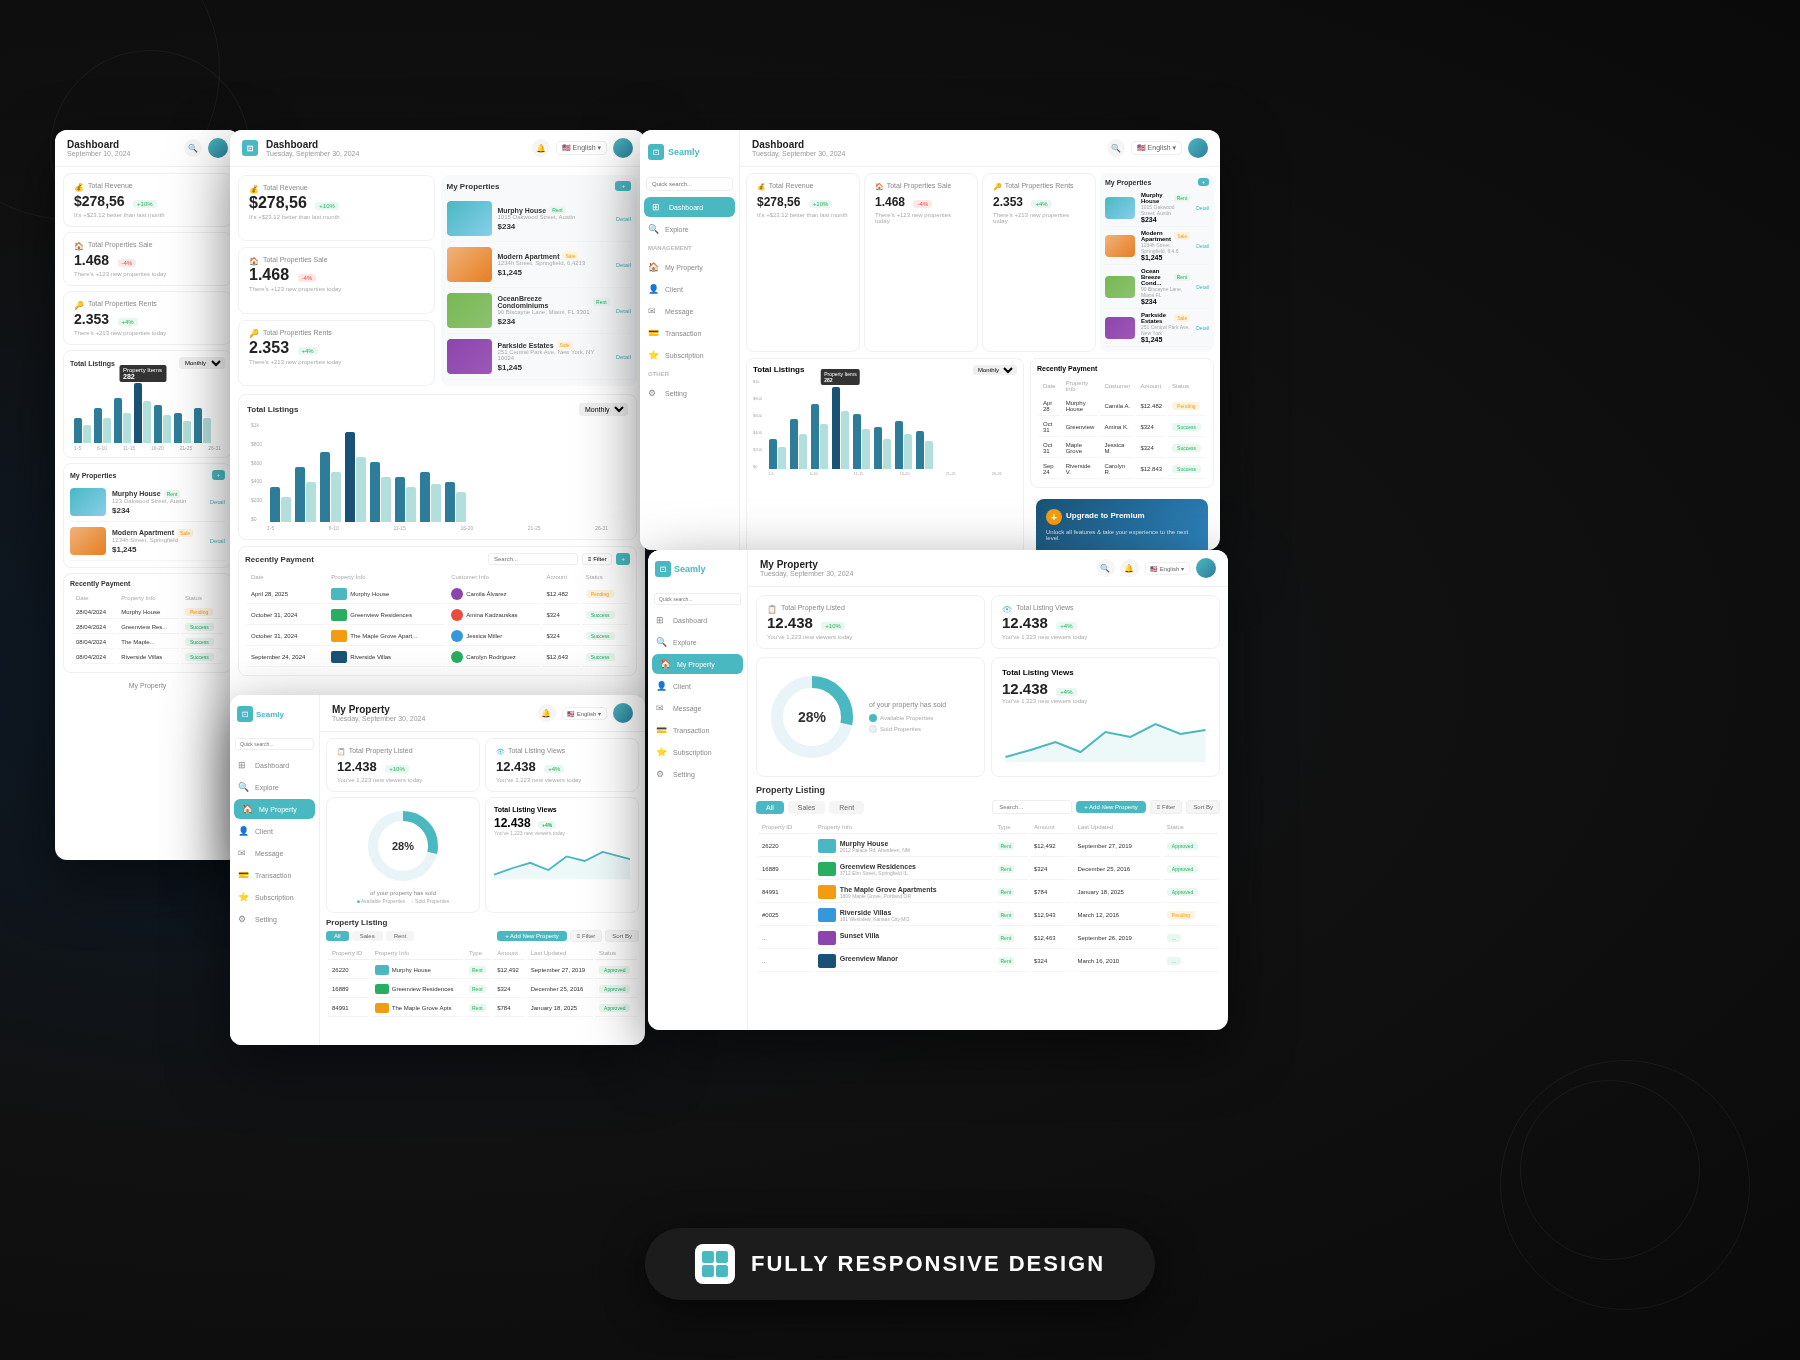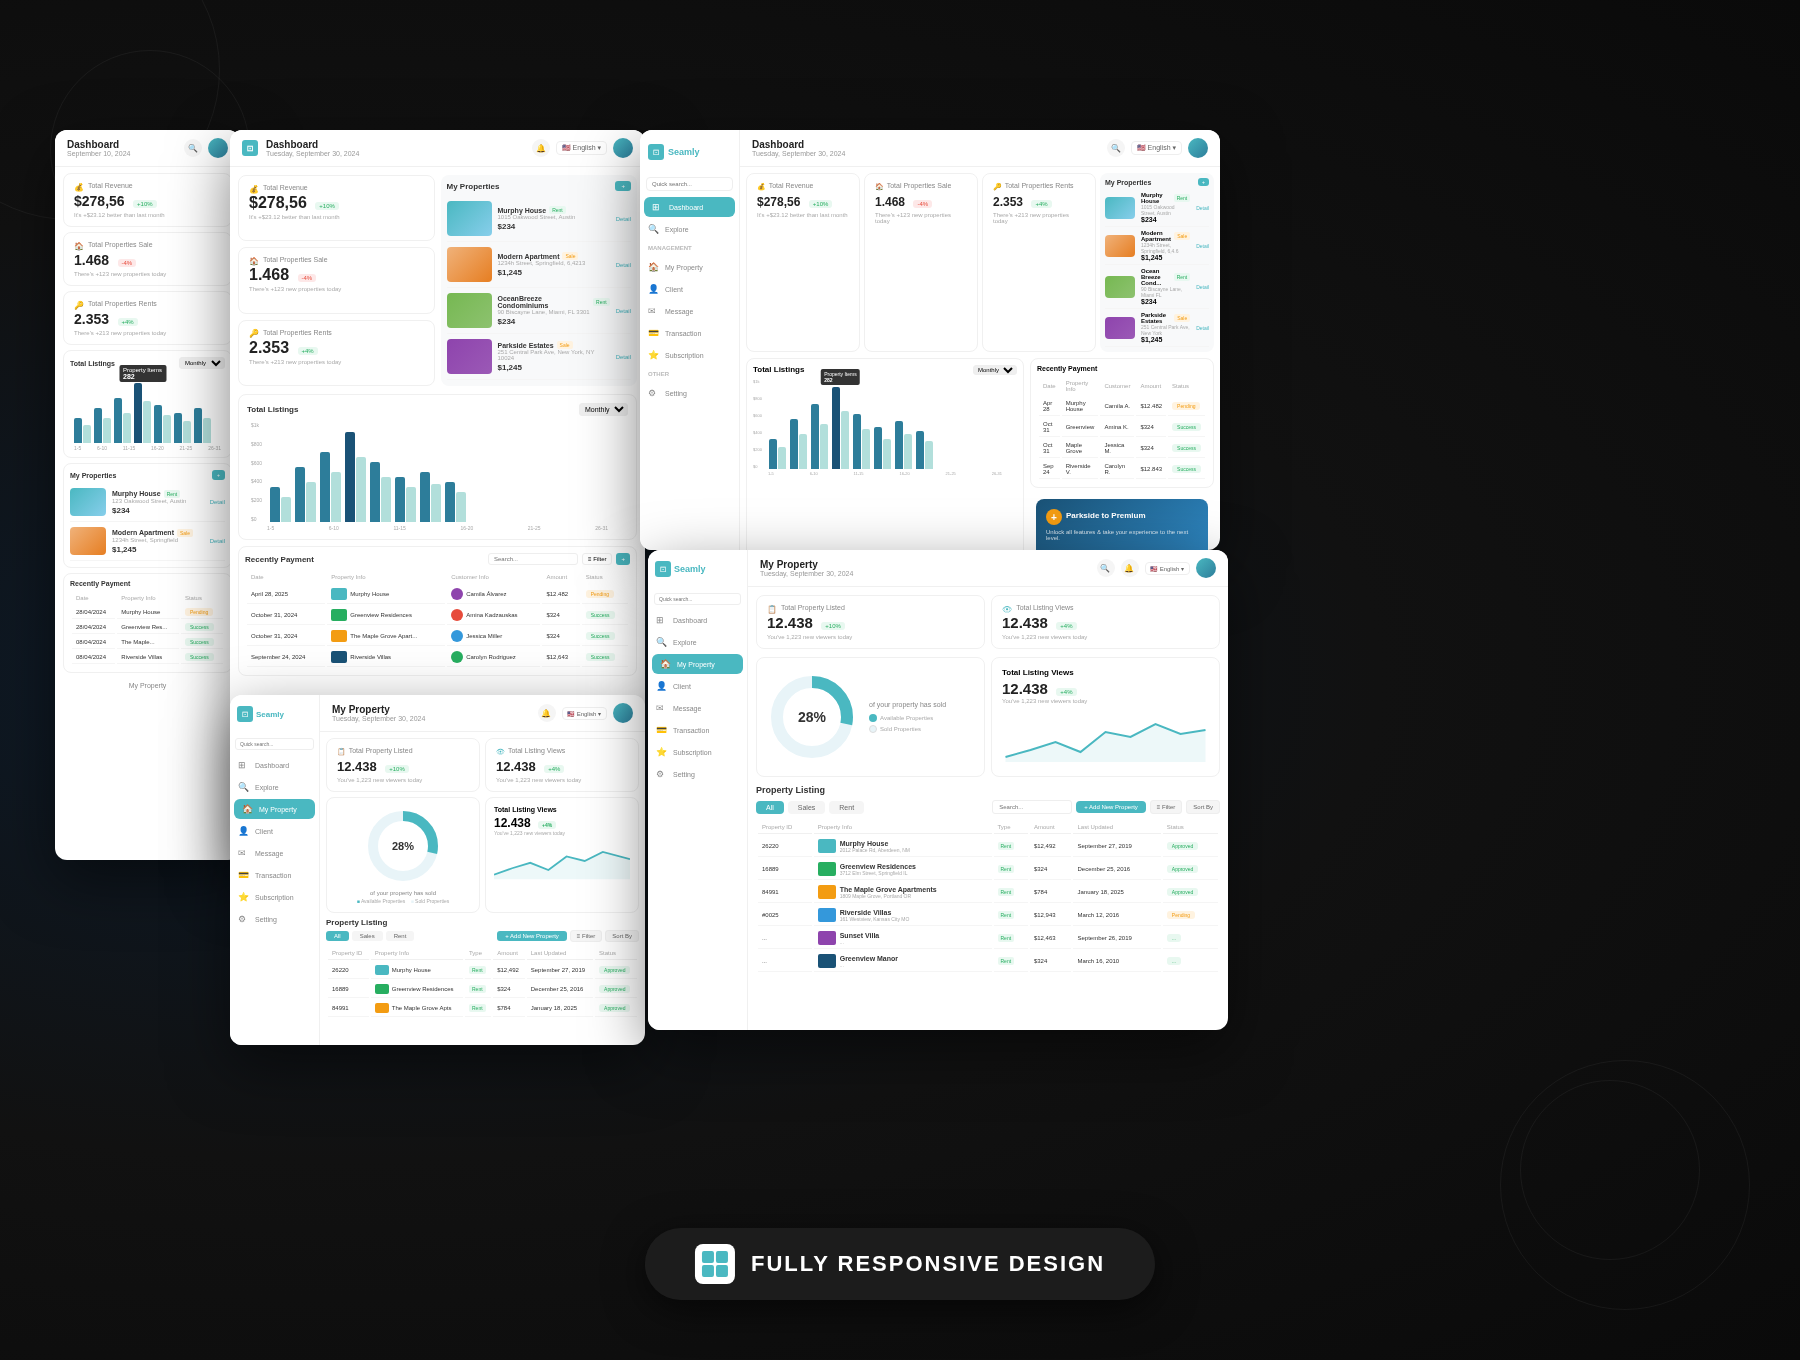--- a/index.html
+++ b/index.html
@@ -897,21 +897,21 @@
                     <td>$12.843</td>
                     <td><span class="status-badge status-success">Success</span></td>
                   </tr>
                 </tbody>
               </table>
             </div>
 
             <div class="upgrade-card">
               <div style="display:flex;align-items:center;gap:4px;margin-bottom:4px;">
                 <div class="plus-icon">+</div>
-                <span class="upgrade-title">Parkside to Premium</span>
+                <span class="upgrade-title">Upgrade to Premium</span>
               </div>
               <div class="upgrade-sub">Unlock all features &amp; take your experience to the next level.</div>
 
             </div>
 
           </div>
         </div>
       </div>
     </div>
   </div>

